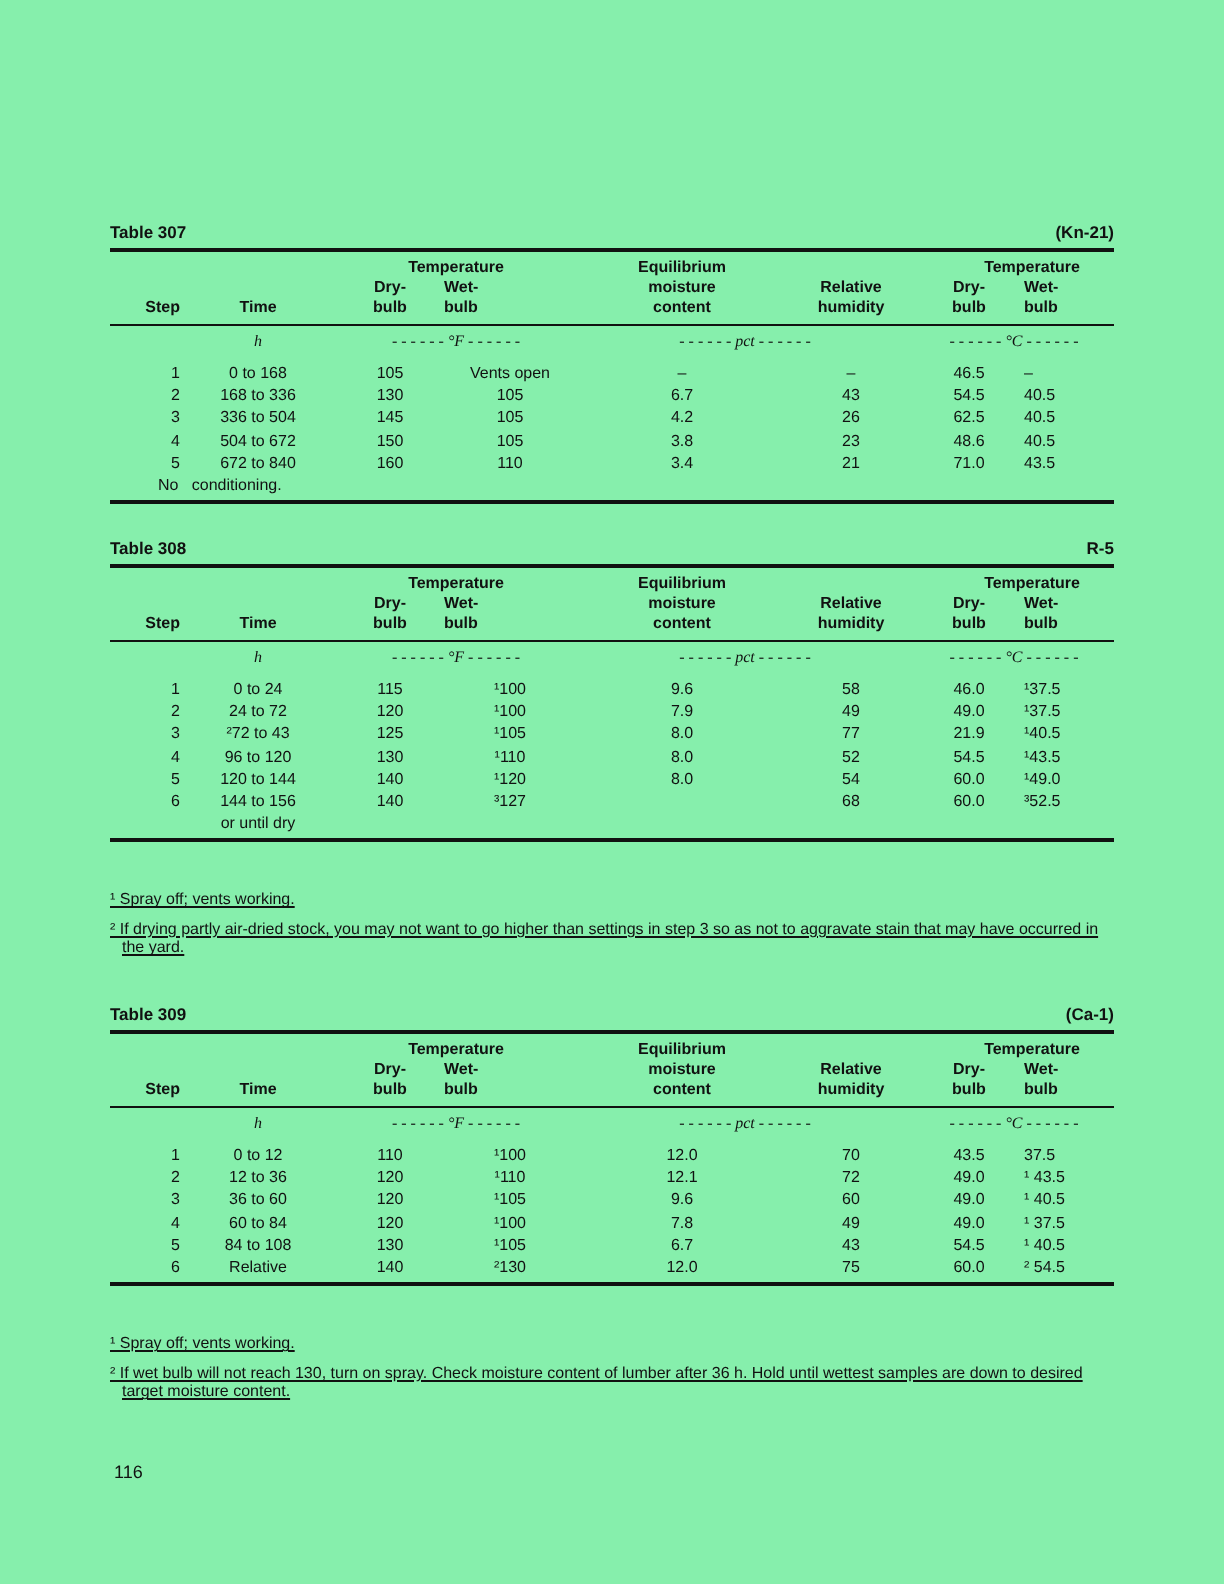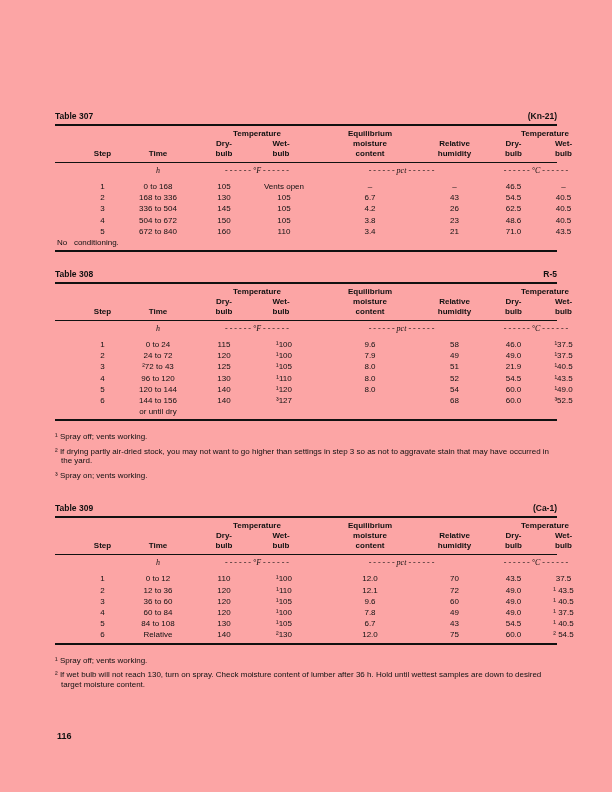--- a/index.html
+++ b/index.html
@@ -1,47 +1,47 @@
 <!DOCTYPE html>
 <html><head>
 <meta charset="utf-8">
 <style>
   html,body { margin:0; padding:0; background:#e8e8e8; }
   .page {
-    width:612px; height:792px; background:#fca5a5; margin:0 auto;
+    width:612px; height:792px; background:#86efac; margin:0 auto;
     position:relative; overflow:hidden; color:#111;
     font-family:"Liberation Sans", sans-serif; font-size:8px;
     box-sizing:border-box; padding:111px 55px 0 55px;
   }
   .tbl { width:502px; }
   .title-row { display:flex; justify-content:space-between; align-items:baseline;
     font-weight:bold; font-size:8.5px; line-height:11px; }
   .rule { background:#111; width:100%; }
   .rule.thick { height:2px; margin-top:2px; }
   .rule.thin  { height:1px; margin-top:1px; }
-  .grid { display:grid; grid-template-columns:35px 78px 54px 66px 106px 63px 55px 45px;margin-left:29px; }
+  .grid { display:grid; grid-template-columns:35px 78px 54px 66px 106px 63px 55px 45px; }
   .grid.hdr { font-weight:bold; line-height:10px; padding:3px 0 2px 0; }
   .grid.hdr span { display:block; }
   .c1{grid-column:1} .c2{grid-column:2} .c3{grid-column:3} .c4{grid-column:4}
   .c5{grid-column:5} .c6{grid-column:6} .c7{grid-column:7} .c8{grid-column:8}
   .sp34{grid-column:3/5} .sp56{grid-column:5/7} .sp78{grid-column:7/9}
-  .al{text-align:center; padding-left:2px} .ac{text-align:center} .ar{text-align:center}
+  .al{text-align:right; padding-left:2px} .ac{text-align:center} .ar{text-align:left}
   .pr{padding-right:6px}
   .h-temp2{padding-left:18px}
   .grid.units { font-family:"Liberation Serif", serif; font-style:italic;
     line-height:11px; margin-top:2px; margin-bottom:5px; }
   .grid.body { line-height:11.2px; }
   .grid.body span { white-space:pre-line; }
-  .note { line-height:11px; white-space:pre; padding-left:2px; }
+  .note { line-height:11px; white-space:pre; padding-left:2px;margin-left:22px; }
   .footnotes p { margin:0; padding:2px 0 0 6px; text-indent:-6px;
     line-height:9.5px; font-size:8px; }
-  .footnotes { margin-top:9px; }
+  .footnotes { margin-top:22px;text-decoration:underline; }
   .fn-gap p { margin-top:3px; }
   .gap307 { height:17px; } .gap308 { height:23px; }
-  .pageno { position:absolute; left:57px; top:731px; font-weight:bold; font-size:9px; }
+  .pageno { position:absolute; left:57px; top:731px; font-weight:normal; font-size:9px; }
 </style>
 </head>
 <body>
 
 <div class="page">
 
   <section class="tbl">
     <div class="title-row">
       <span>Table 307</span>
       <span>(Kn-21)</span>
@@ -176,21 +176,21 @@
         <span class="c5 ac">7.9</span>
         <span class="c6 ac">49</span>
         <span class="c7 ac">49.0</span>
         <span class="c8 ar">¹37.5</span>
 
         <span class="c1 al">3</span>
         <span class="c2 ac">²72 to 43</span>
         <span class="c3 ac">125</span>
         <span class="c4 ac">¹105</span>
         <span class="c5 ac">8.0</span>
-        <span class="c6 ac">51</span>
+        <span class="c6 ac">77</span>
         <span class="c7 ac">21.9</span>
         <span class="c8 ar">¹40.5</span>
 
         <span class="c1 al">4</span>
         <span class="c2 ac">96 to 120</span>
         <span class="c3 ac">130</span>
         <span class="c4 ac">¹110</span>
         <span class="c5 ac">8.0</span>
         <span class="c6 ac">52</span>
         <span class="c7 ac">54.5</span>
@@ -211,21 +211,20 @@
         <span class="c3 ac">140</span>
         <span class="c4 ac">³127</span>
         <span class="c6 ac">68</span>
         <span class="c7 ac">60.0</span>
         <span class="c8 ar">³52.5</span>
       </div>
     <div class="rule thick"></div>
     <div class="footnotes fn-gap">
       <p>¹ Spray off; vents working.</p>
       <p>² If drying partly air-dried stock, you may not want to go higher than settings in step 3 so as not to aggravate stain that may have occurred in the yard.</p>
-      <p>³ Spray on; vents working.</p>
     </div>
   </section>
 
   <div class="gap308"></div>
 
   <section class="tbl">
     <div class="title-row">
       <span>Table 309</span>
       <span>(Ca-1)</span>
     </div>

